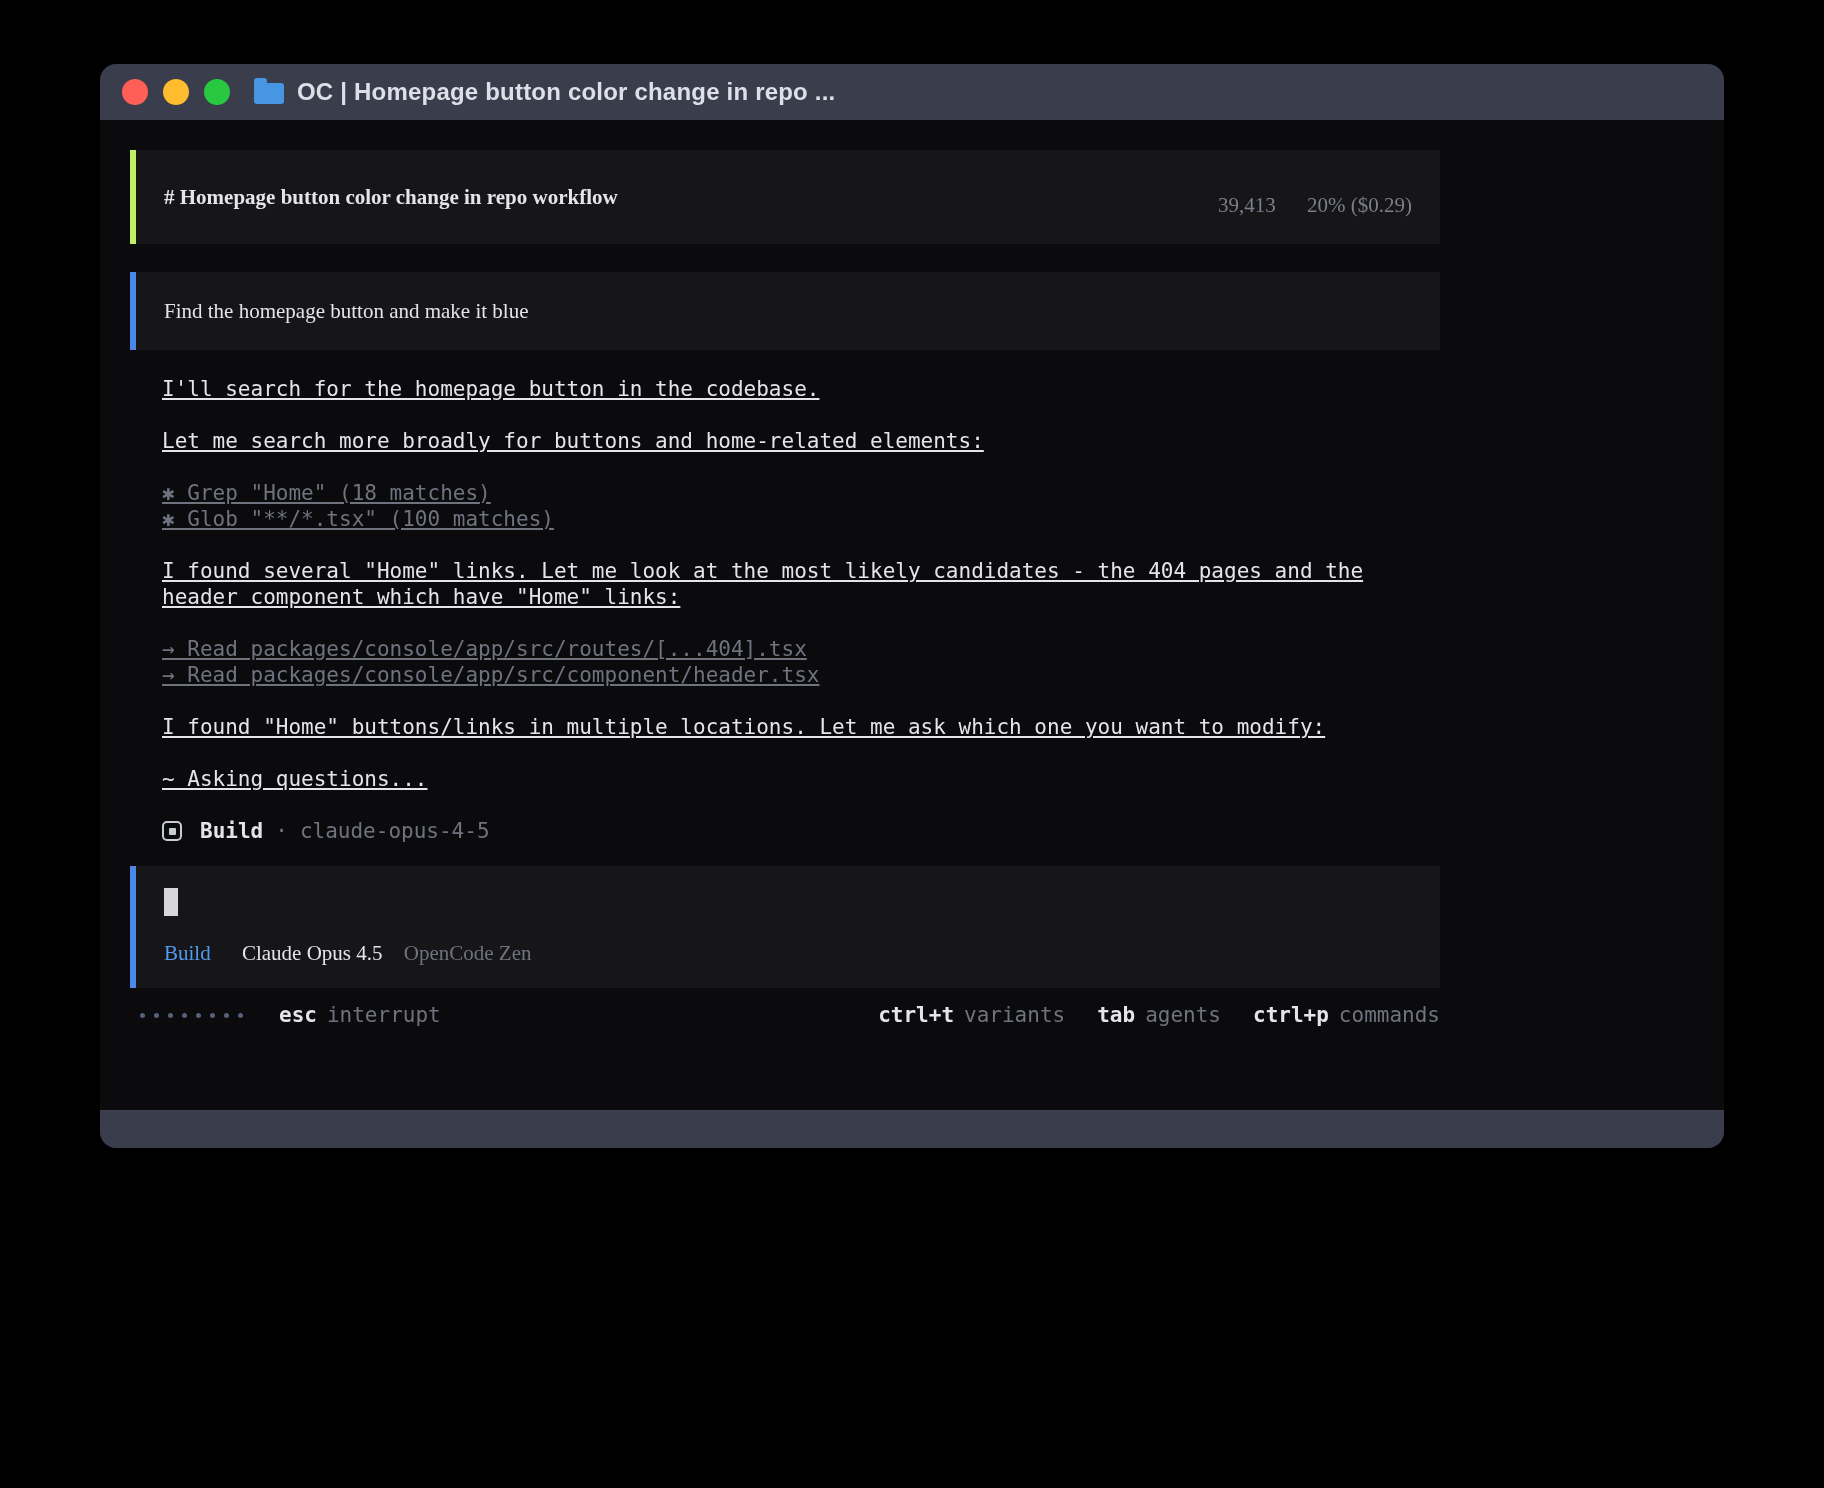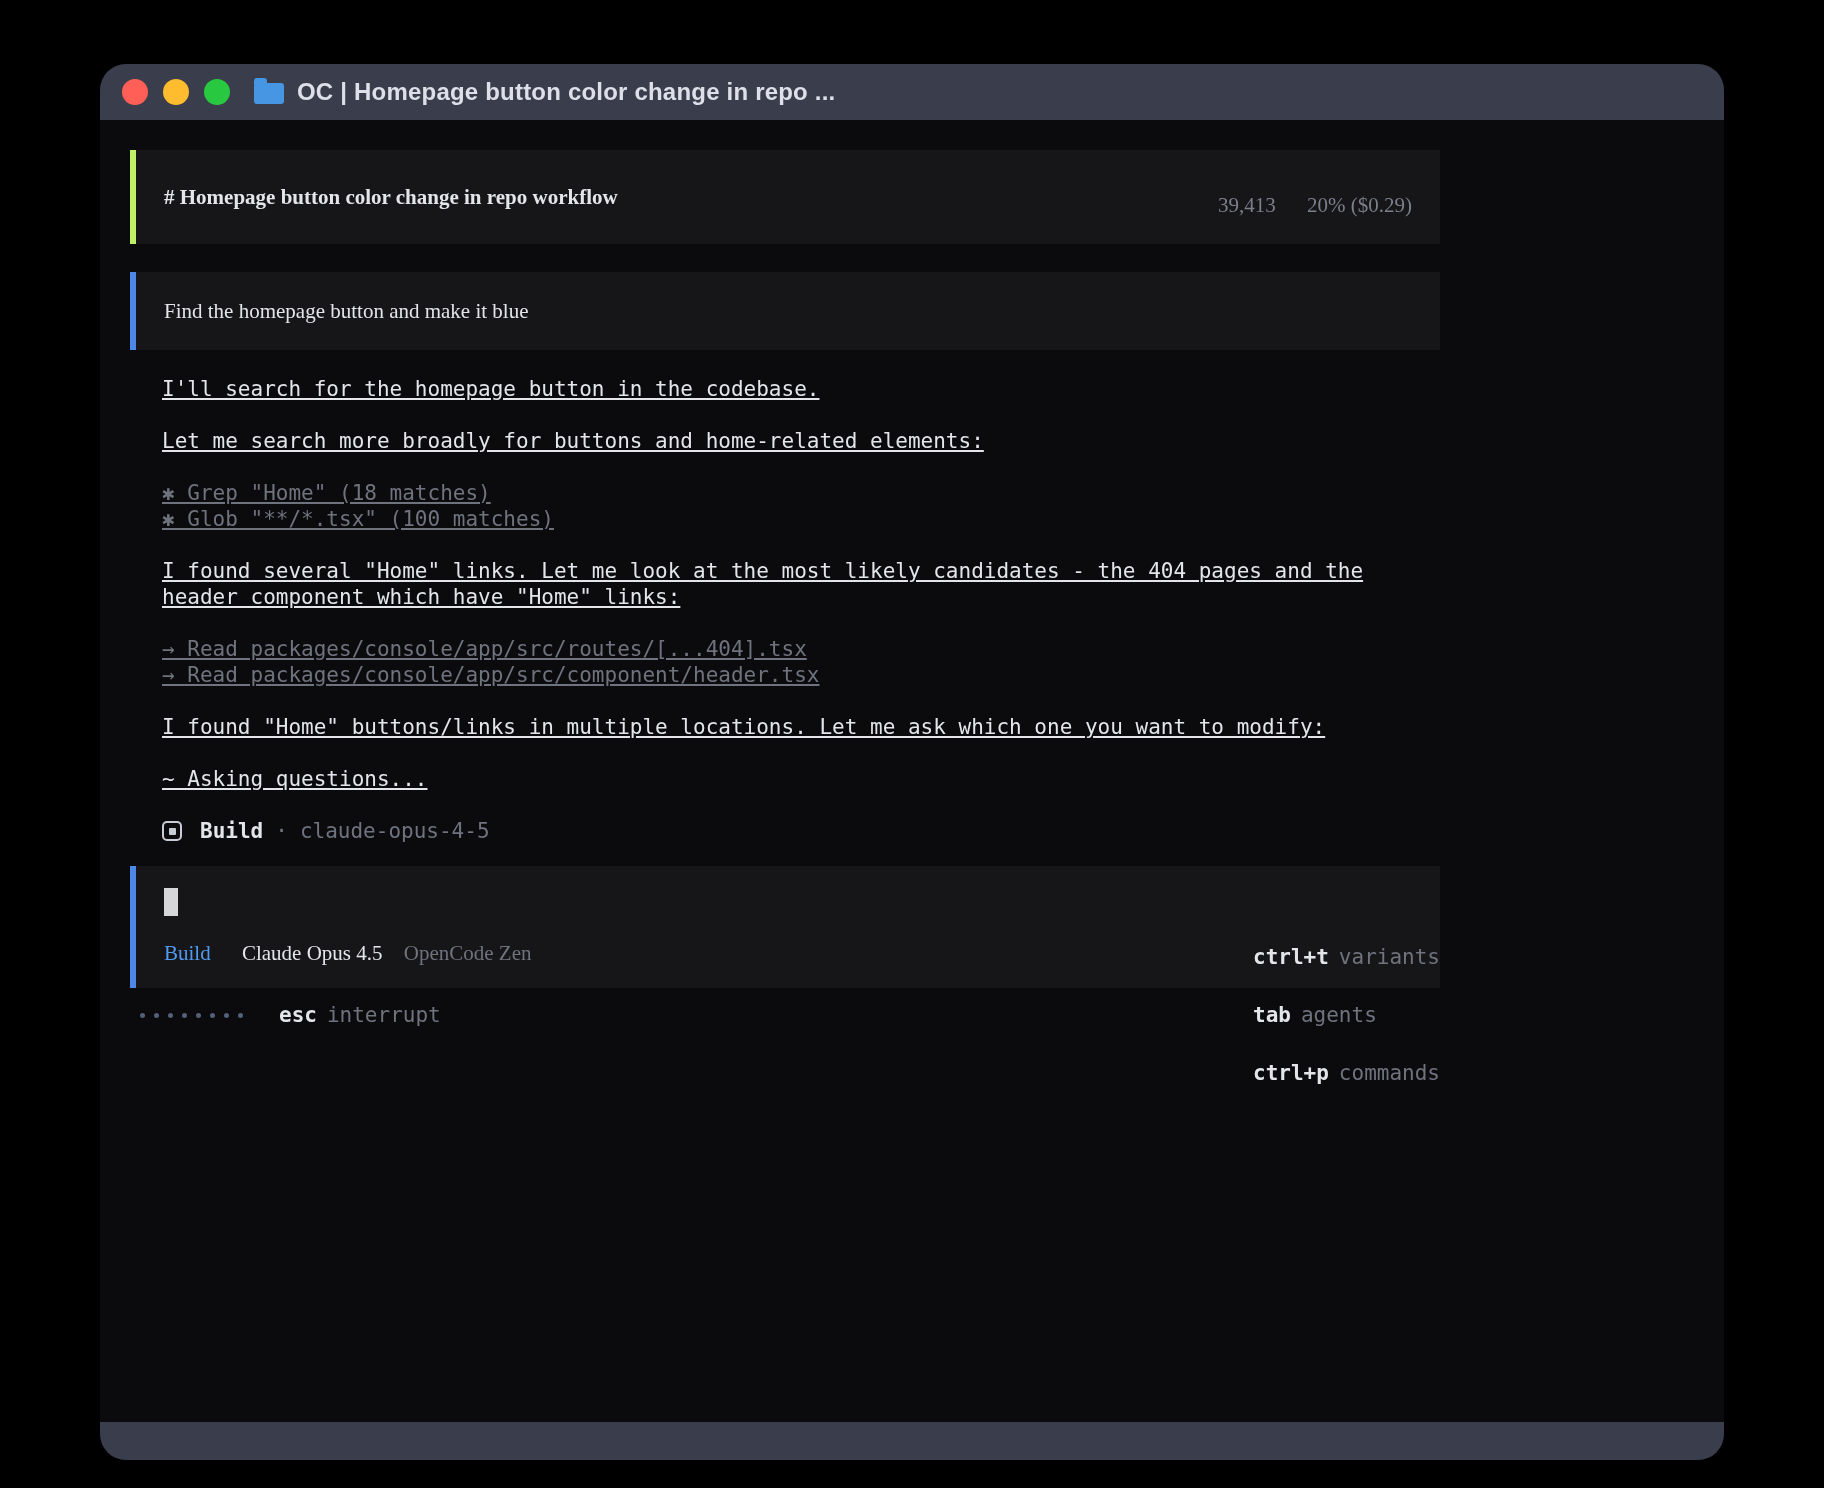--- a/index.html
+++ b/index.html
@@ -1,22 +1,22 @@
 <!DOCTYPE html>
 <html><head>
 <meta charset="utf-8">
 <style>
   * { box-sizing: border-box; margin: 0; padding: 0; }
   html, body { width: 1824px; height: 1488px; background: #000; }
   body { font-family: "DejaVu Sans Mono", "Liberation Mono", monospace; }
 
   .window {
     position: absolute; left: 100px; top: 64px;
-    width: 1624px; height: 1396px;
-    border-radius: 26px; overflow: hidden;
+    width: 1624px; height: 1084px;
+    border-radius: 16px; overflow: hidden;
     background: #0b0b0e; display: flex; flex-direction: column;
     box-shadow: 0 18px 60px rgba(0,0,0,0.8);
   }
 
   .titlebar {
     height: 56px; flex: 0 0 auto;
     background: #3a3d4b;
     display: flex; align-items: center; padding: 0 22px;
   }
   .traffic { display: flex; gap: 15px; align-items: center; margin-right: 24px; }
@@ -59,21 +59,21 @@
   .input-meta .mode { color: #519af2; margin-right: 26px; }
   .input-meta .model { color: #e3e5e9; margin-right: 16px; }
   .input-meta .provider { color: #6f737e; }
 
   .statusbar { display: flex; justify-content: space-between; align-items: center; margin-top: 14px; height: 26px; }
   .sb-left { display: flex; align-items: center; gap: 8px; }
   .spinner { display: inline-flex; gap: 9px; margin: 0 28px 0 10px; align-items: center; }
   .spinner i { width: 5px; height: 5px; border-radius: 50%; background: #54617a; display: inline-block; }
   .sb-key { font-weight: bold; color: #e3e5e9; }
   .sb-label { color: #6f737e; margin-left: 10px; }
-  .sb-right { display: flex; gap: 32px; flex-direction: column; }
+  .sb-right { display: flex; gap: 32px; }
 
   .bottom-strip { height: 38px; flex: 0 0 auto; background: #3a3d4b; }
 </style>
 </head>
 <body>
 
 <div class="window">
 
   <div class="titlebar">
     <div class="traffic">

